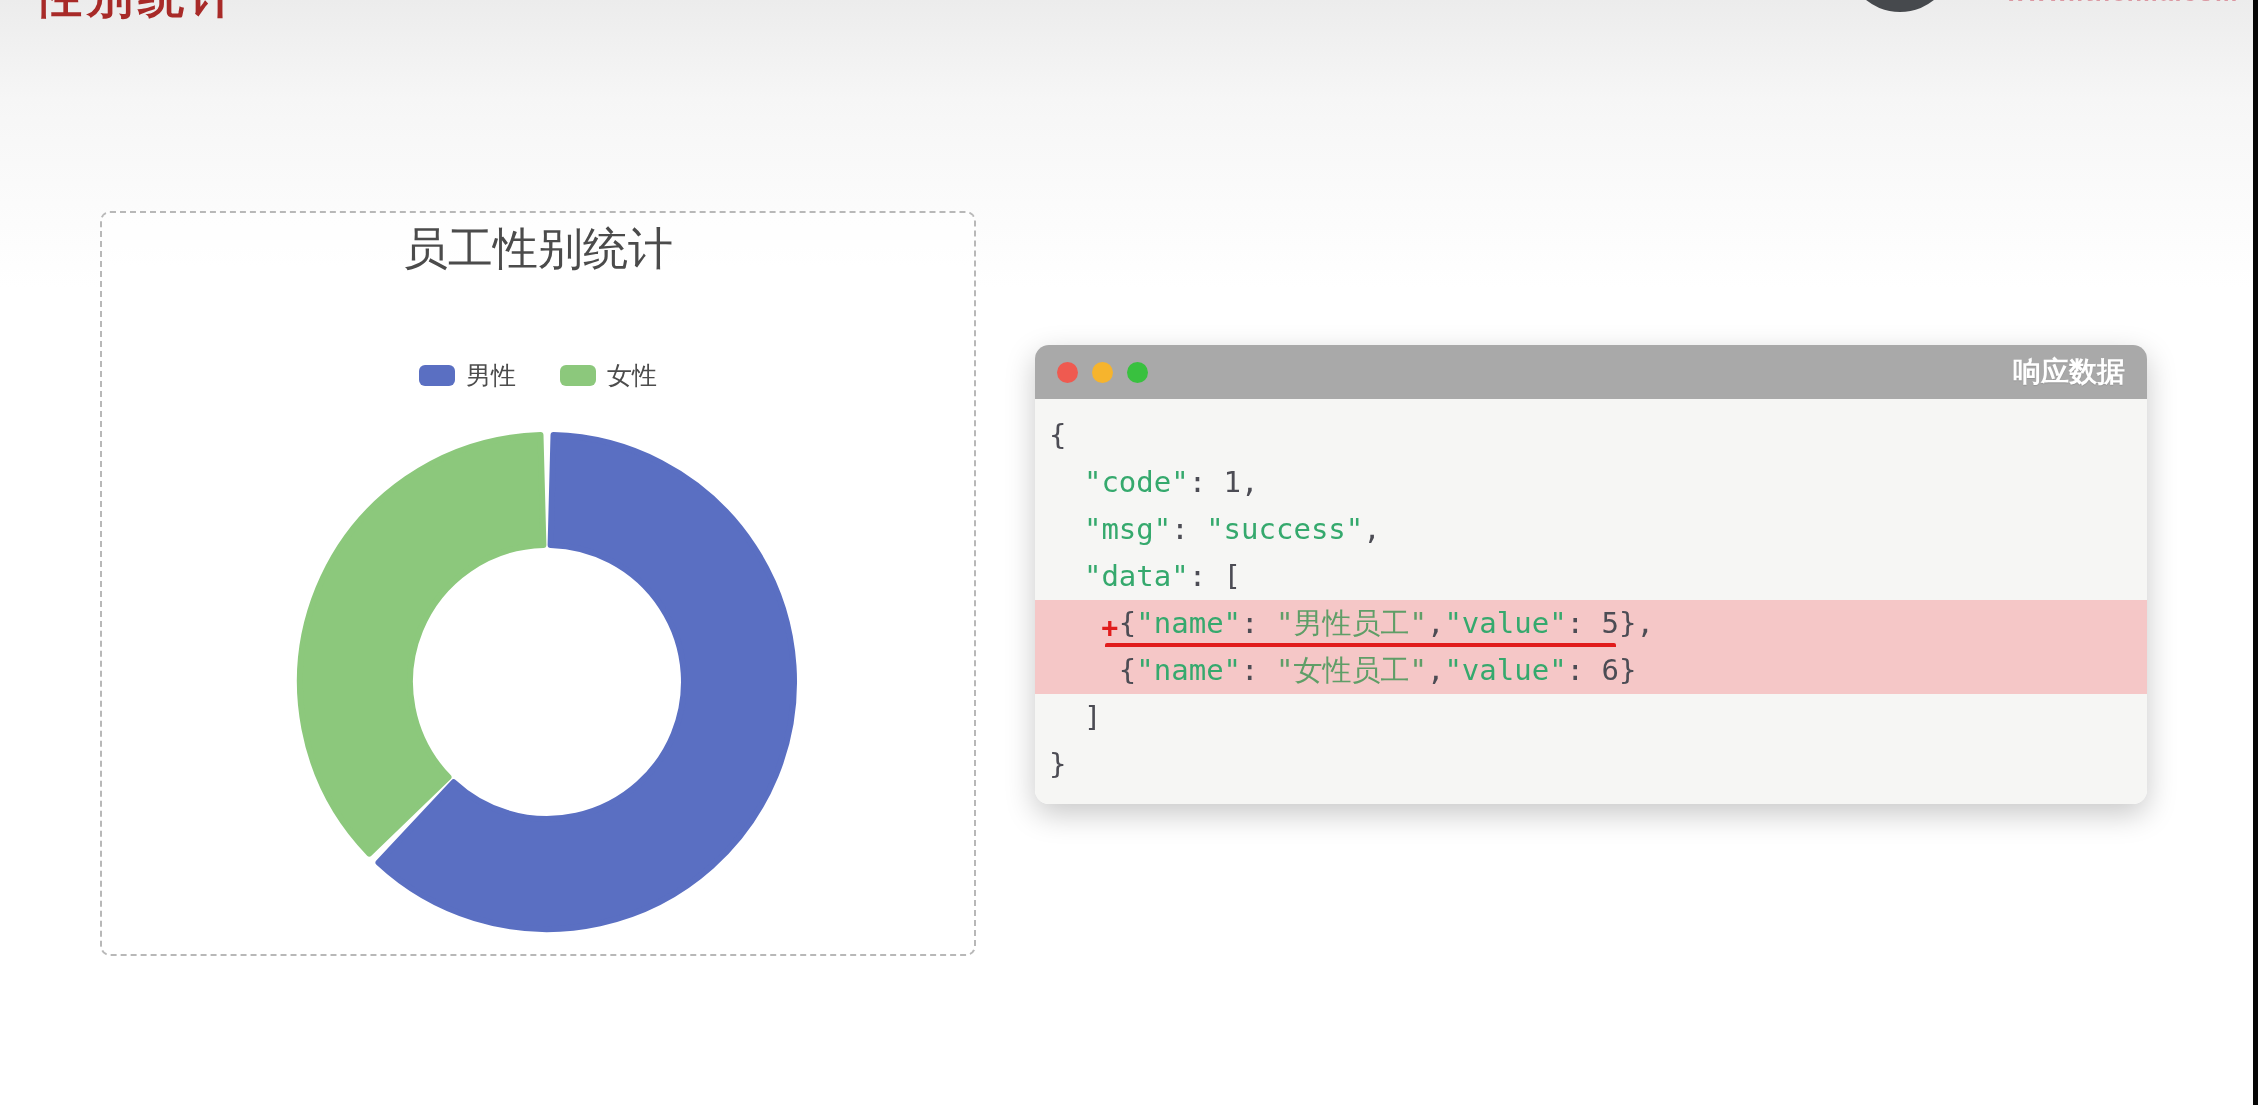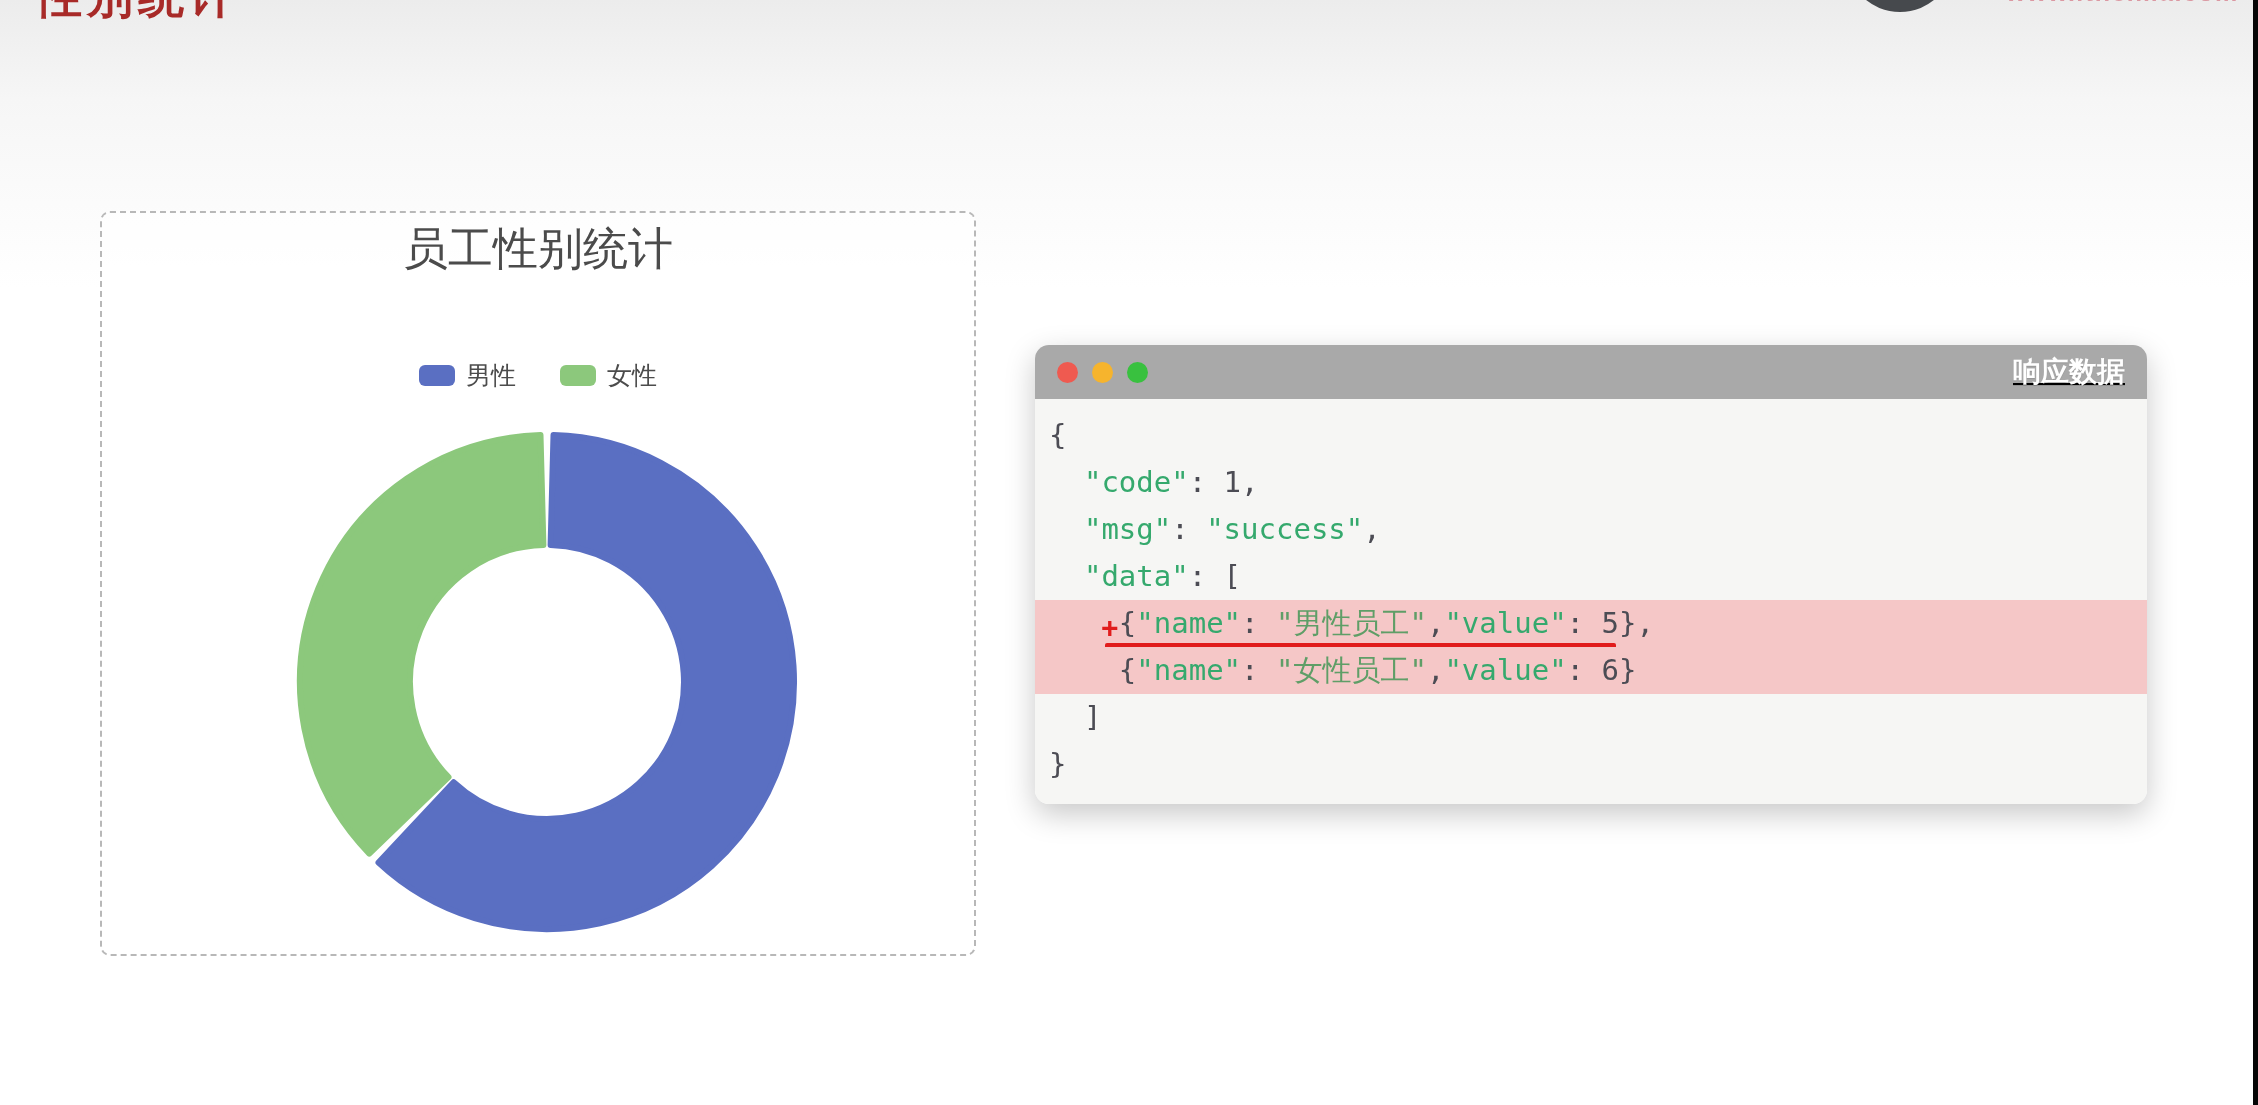--- a/index.html
+++ b/index.html
@@ -45,21 +45,21 @@
   .legend-label{font-size:25px;color:#4c4c4c;}
   .donut-wrap{position:absolute;left:185px;top:209px;width:520px;height:520px;}
 
   
   .code-window{
     position:absolute;left:1035px;top:345px;width:1112px;border-radius:14px;
     box-shadow:0 10px 30px rgba(0,0,0,0.22);
   }
   .code-titlebar{
     height:54px;background:#a9a9a9;border-radius:14px 14px 0 0;
-    display:flex;align-items:center;padding:0 22px;text-decoration:underline;
+    display:flex;align-items:center;padding:0 22px;
   }
   .dot{width:21px;height:21px;border-radius:50%;margin-right:14px;cursor:pointer;}
   .dot-close{background:#ef5a50;}
   .dot-min{background:#f6b42d;}
   .dot-zoom{background:#39c13f;}
   .code-titletext{
     margin-left:auto;font-size:28px;font-weight:700;color:#ffffff;
     text-shadow:0 1px 1px rgba(0,0,0,0.12);
   }
   .code-body{

